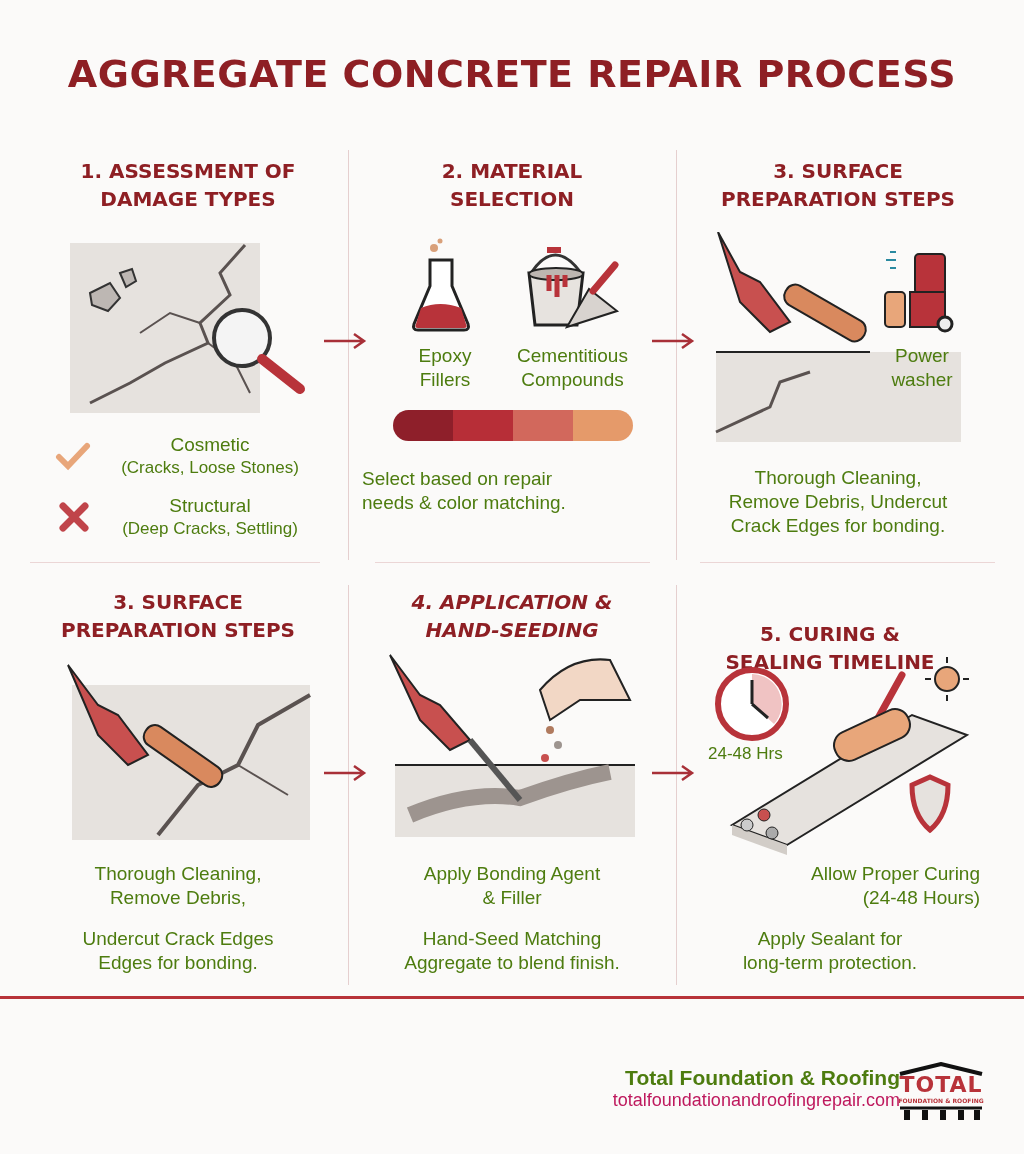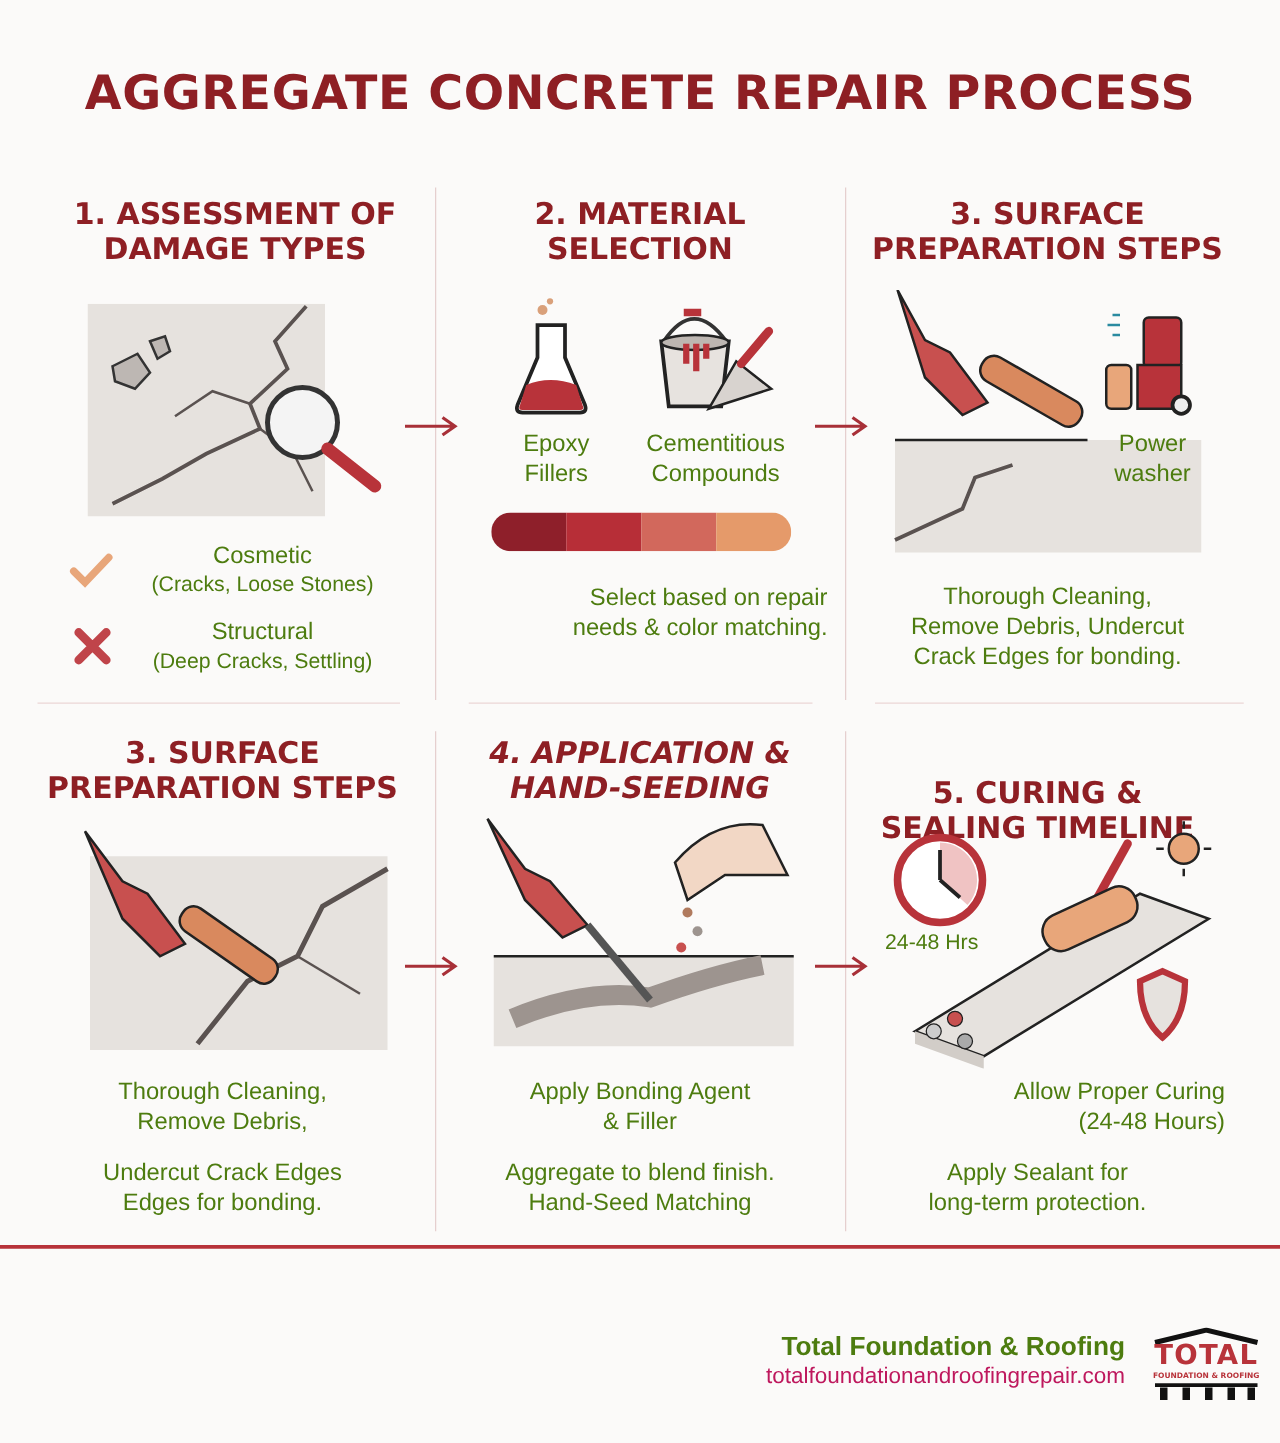--- a/index.html
+++ b/index.html
@@ -1,30 +1,30 @@
 <!DOCTYPE html>
 <html><head>
 <meta charset="utf-8">
 <style>
   html,body{margin:0;padding:0;background:#fbfaf9;}
   body{width:1024px;height:1154px;position:relative;font-family:"Liberation Sans",sans-serif;color:#1e1e1e;overflow:hidden;}
   .title{position:absolute;top:52px;left:0;width:1024px;text-align:center;font-family:"DejaVu Sans",sans-serif;font-weight:bold;font-size:38px;letter-spacing:0.5px;color:#8e1f24;}
   .panel{position:absolute;width:300px;text-align:center;}
-  .ptitle{font-family:"DejaVu Sans",sans-serif;font-weight:bold;font-size:24px;line-height:28px;color:#8e1f24;}
+  .ptitle{font-family:"DejaVu Sans",sans-serif;font-weight:bold;font-size:20px;line-height:28px;color:#8e1f24;}
   .vline{position:absolute;width:1px;background:#e5cfcf;}
   .hline{position:absolute;height:1px;background:#ebd6d6;}
   .arrow{position:absolute;width:46px;height:20px;}
   .txt{font-size:19px;line-height:24px;color:#4d7c0f;}
   .small{font-size:17px;line-height:22px;}
   .illu{position:absolute;}
   .footer-rule{position:absolute;top:996px;left:0;width:1024px;height:3px;background:#b8333a;}
   .brand{position:absolute;top:1066px;right:124px;text-align:right;}
   .brand-name{font-weight:bold;font-size:21px;color:#4d7c0f;}
   .brand-url{font-size:18px;color:#be185d;}
-  .logo{position:absolute;top:1062px;left:898px;width:86px;height:60px;margin-left:24px;}
+  .logo{position:absolute;top:1062px;left:898px;width:86px;height:60px;}
 </style>
 </head>
 <body>
 
 <div class="title">AGGREGATE CONCRETE REPAIR PROCESS</div>
 
 <div class="vline" style="left:348px;top:150px;height:410px;"></div>
 <div class="vline" style="left:676px;top:150px;height:410px;"></div>
 <div class="vline" style="left:348px;top:585px;height:400px;"></div>
 <div class="vline" style="left:676px;top:585px;height:400px;"></div>
@@ -104,21 +104,21 @@
 <div class="txt" style="position:absolute;left:500px;top:344px;width:145px;text-align:center;">
     <div>Cementitious</div>
     <div>Compounds</div>
   </div>
 <div style="position:absolute;left:393px;top:410px;width:240px;height:31px;border-radius:16px;overflow:hidden;display:flex;">
   <div style="flex:1;background:#8e1f2a;"></div>
   <div style="flex:1;background:#b72e37;"></div>
   <div style="flex:1;background:#d2685c;"></div>
   <div style="flex:1;background:#e59a6a;"></div>
 </div>
-<div class="txt" style="position:absolute;left:362px;top:467px;width:300px;text-align:right;">
+<div class="txt" style="position:absolute;left:362px;top:467px;width:300px;text-align:left;">
     <div>Select based on repair</div>
     <div>needs &amp; color matching.</div>
   </div>
 
 <div class="panel" style="left:688px;top:157px;">
   <div class="ptitle"><span>3. SURFACE</span><br><span>PREPARATION STEPS</span></div>
 </div>
 <svg class="illu" style="left:710px;top:232px;" width="260" height="212" viewBox="0 0 260 212">
   <rect x="6" y="120" width="245" height="90" fill="#e6e2de"></rect>
   <line x1="6" y1="120" x2="160" y2="120" stroke="#222" stroke-width="2"></line>
@@ -172,22 +172,22 @@
   <path d="M160 40 Q190 5 230 10 L250 50 L200 50 L170 70 Z" fill="#f2d7c5" stroke="#222" stroke-width="2"></path>
   <circle cx="170" cy="80" r="4" fill="#b07a5e"></circle>
     <circle cx="178" cy="95" r="4" fill="#9d948f"></circle>
     <circle cx="165" cy="108" r="4" fill="#c8504f"></circle>
 </svg>
 <div class="txt" style="position:absolute;left:362px;top:862px;width:300px;text-align:center;">
     <div>Apply Bonding Agent</div>
     <div>&amp; Filler</div>
   </div>
 <div class="txt" style="position:absolute;left:362px;top:927px;width:300px;text-align:center;">
+    <div>Hand-Seed Matching</div>
     <div>Aggregate to blend finish.</div>
-    <div>Hand-Seed Matching</div>
   </div>
 
 <div class="panel" style="left:680px;top:620px;">
   <div class="ptitle"><span>5. CURING &amp;</span><br><span>SEALING TIMELINE</span></div>
 </div>
 <svg class="illu" style="left:712px;top:664px;" width="80" height="80" viewBox="0 0 80 80">
   <circle cx="40" cy="40" r="34" fill="#fff" stroke="#b8333a" stroke-width="6"></circle>
   <path d="M40 40 L40 10 A30 30 0 0 1 62 60 Z" fill="#f0c3c3"></path>
   <path d="M40 40 V16 M40 40 L56 54" stroke="#222" stroke-width="3"></path>
 </svg>

